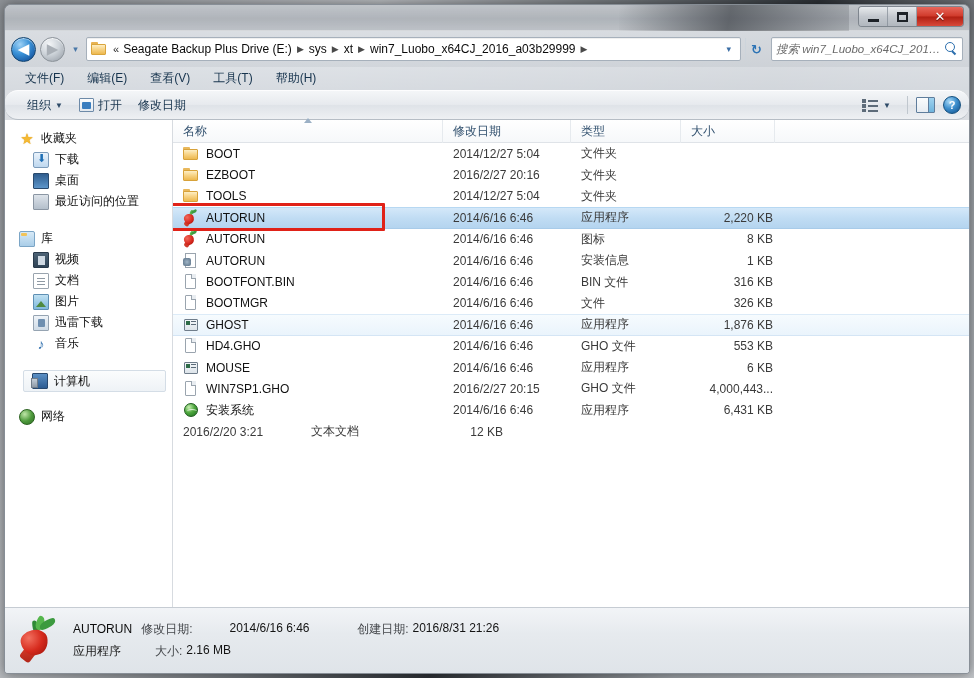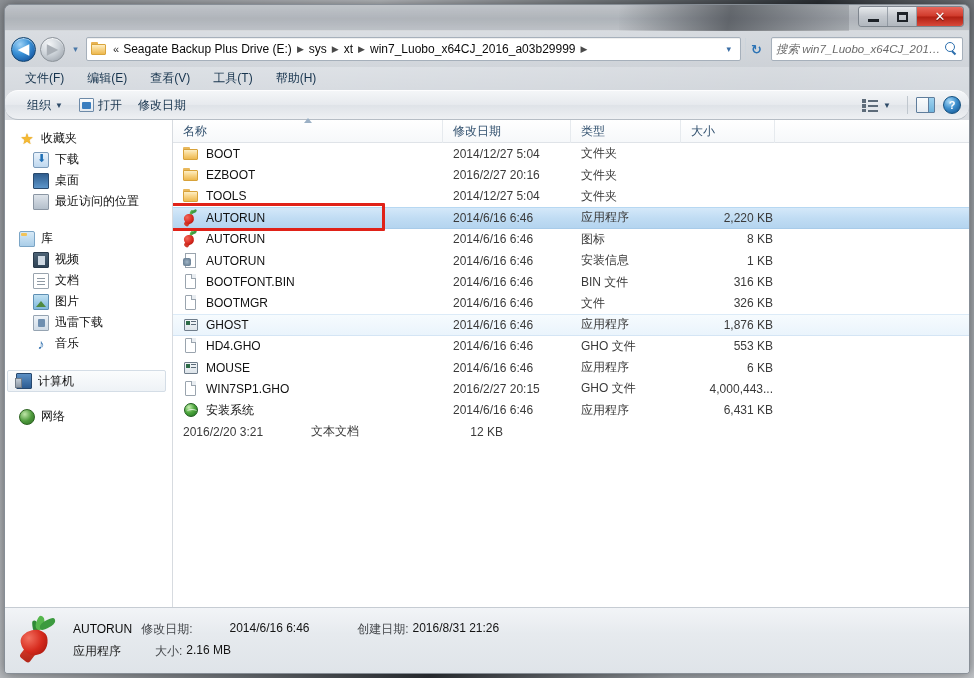--- a/index.html
+++ b/index.html
@@ -228,21 +228,21 @@
   .sb-row {
     display: flex; align-items: center; gap: 6px;
     height: 21px; padding-left: 14px;
     white-space: nowrap;
   }
   .sb-row.child { padding-left: 28px; }
   .sb-row.selected {
     background: linear-gradient(180deg,#fbfcfd 0%, #eef2f6 100%);
     border: 1px solid #d4dde6;
     border-radius: 2px;
-    margin: 0 6px 0 2px;
+    margin: 0 6px 0 18px;
     padding-left: 8px;
     height: 22px;
   }
   .sb-gap { height: 14px; }
   .sb-ico { width: 16px; height: 16px; flex: 0 0 auto; position: relative; }
 
   
   .ico-star { color: #f5b932; font-size: 15px; line-height: 16px; text-align:center; text-shadow: 0 0 1px #c98c10; }
   .ico-dl { background: linear-gradient(180deg,#e9f2fb 0%, #bfd8ef 100%); border: 1px solid #7d9cbb; border-radius: 2px; }
   .ico-dl::after { content:'⬇'; position:absolute; left:3px; top:-1px; font-size: 11px; color:#1f6fb5; }

